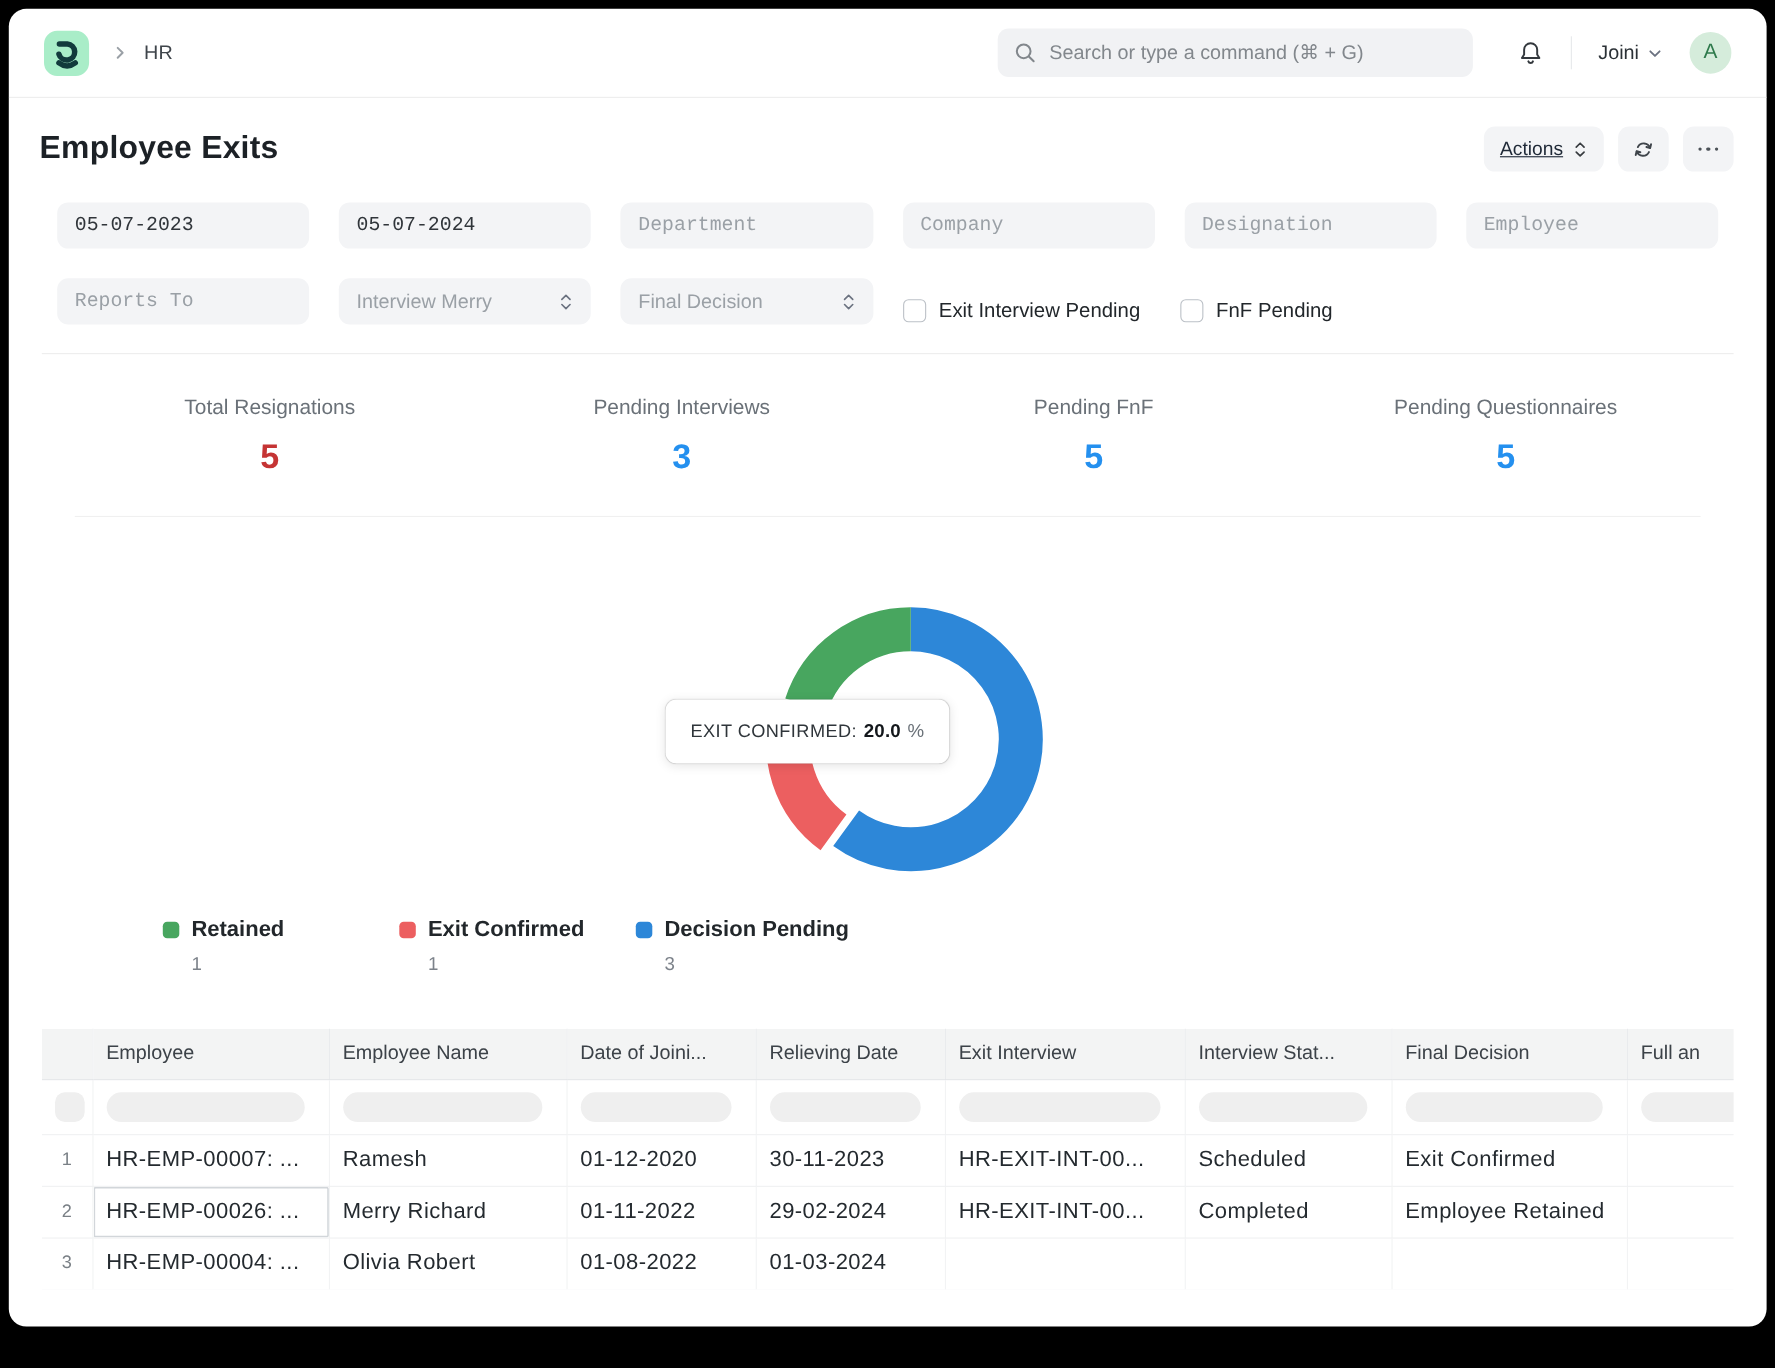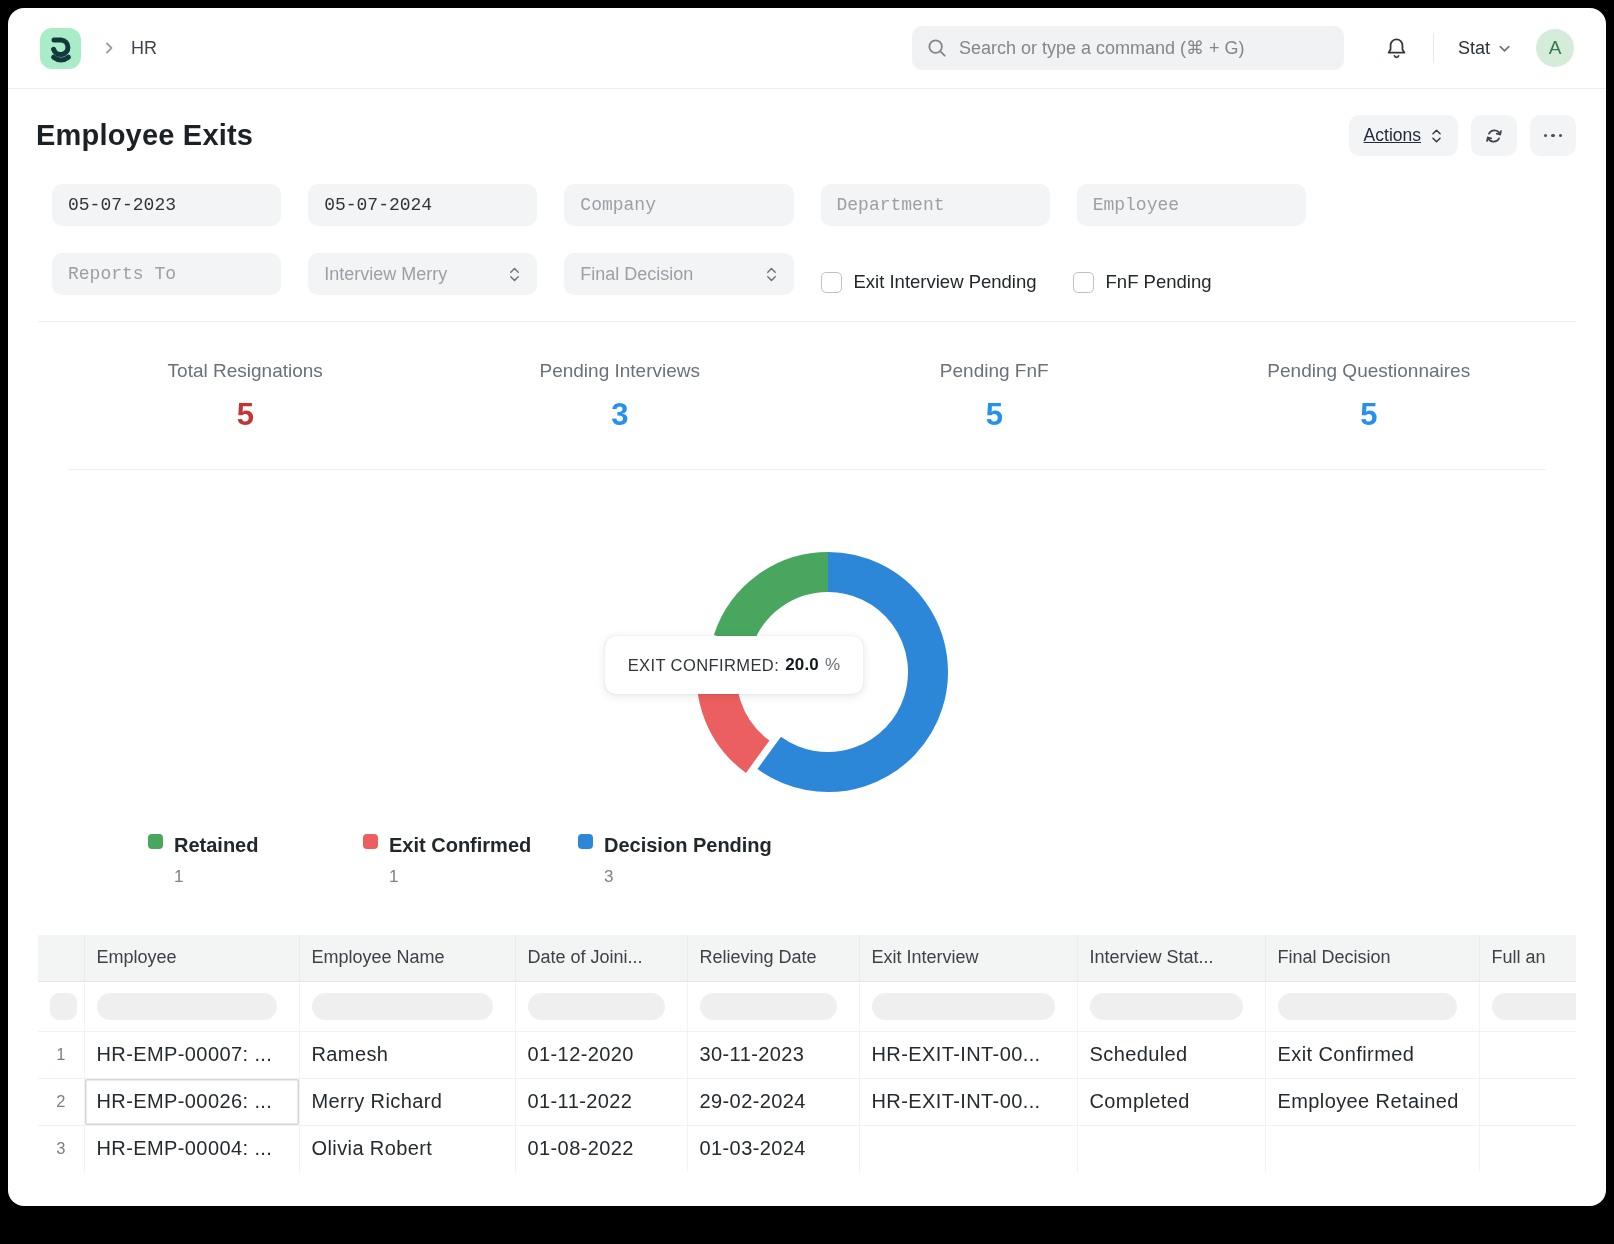--- a/index.html
+++ b/index.html
@@ -53,21 +53,21 @@
   .chart-area { position:relative; height:465px; }
   .donut { position:absolute; left:654px; top:66px; }
   .donut path { fill:none; stroke-width:40; }
   .chart-tooltip { position:absolute; left:567px; top:166px; width:258px; height:58px; background:#fff; border-radius:10px;
     box-shadow:0 2px 10px rgba(0,0,0,.1), 0 0 1px rgba(0,0,0,.18); display:flex; align-items:center; justify-content:center; gap:6px;
     font-size:16.5px; letter-spacing:.4px; color:#2f353a; z-index:2; }
   .chart-tooltip b { font-size:17px; color:#14181c; letter-spacing:.2px; }
   .chart-tooltip .pct { color:#6a7178; font-weight:400; }
   .legend { position:absolute; left:110px; top:364px; display:flex; }
   .legend-item { width:215px; }
-  .legend-item .li-top { display:flex; align-items:flex-start; gap:11px; }
+  .legend-item .li-top { display:flex; align-items:center; gap:11px; }
   .legend-item .sq { width:15px; height:15px; border-radius:4px; }
   .legend-item .li-label { font-size:20px; font-weight:700; color:#22272b; }
   .legend-item .li-count { margin:10px 0 0 26px; font-size:17px; color:#7c828a; }
 
   
   .table-wrap { margin:0 30px; overflow:hidden; height:237px; }
   table { border-collapse:collapse; table-layout:fixed; width:1591px; }
   th { background:#f3f4f4; height:46px; font-weight:400; font-size:18px; color:#3c4248; text-align:left; padding:0 12px;
     border-bottom:1px solid #e4e6e8; border-right:1px solid #e9ebed; white-space:nowrap; overflow:hidden; cursor:pointer; }
   th:last-child, td:last-child { border-right:none; }
@@ -111,21 +111,21 @@
         <input placeholder="Search or type a command (⌘ + G)" style="">
       </div>
       <span class="icon bell">
         <svg width="25" height="25" viewBox="0 0 24 24">
             <path d="M12 3.2c-3.2 0-5.7 2.5-5.7 5.7v4.1L4.4 16h15.2l-1.9-3V8.9c0-3.2-2.5-5.7-5.7-5.7z" fill="none" stroke="#33383d" stroke-width="1.7" stroke-linejoin="round"></path>
             <path d="M10 19a2.1 2.1 0 0 0 4 0" fill="none" stroke="#33383d" stroke-width="1.7" stroke-linecap="round"></path>
           </svg>
       </span>
       <div class="nav-divider"></div>
       <div class="help">
-        <span>Stat</span>
+        <span>Joini</span>
         <span class="icon">
           <svg width="15" height="15" viewBox="0 0 16 16">
               <polyline points="3.5,6 8,10.5 12.5,6" fill="none" stroke="#6b7280" stroke-width="1.8" stroke-linecap="round" stroke-linejoin="round"></polyline>
             </svg>
         </span>
       </div>
       <div class="avatar">
           <span>A</span>
         </div>
     </div>
@@ -164,24 +164,27 @@
   </div>
 
   <div class="filter-grid">
     <div class="f-pill">
         <input readonly="" value="05-07-2023" style="">
       </div>
     <div class="f-pill">
         <input readonly="" value="05-07-2024" style="">
       </div>
     <div class="f-pill">
+        <input placeholder="Department" style="">
+      </div>
+    <div class="f-pill">
         <input placeholder="Company" style="">
       </div>
     <div class="f-pill">
-        <input placeholder="Department" style="">
+        <input placeholder="Designation" style="">
       </div>
     <div class="f-pill">
         <input placeholder="Employee" style="">
       </div>
   </div>
   <div class="filter-grid row2">
     <div class="f-pill">
         <input placeholder="Reports To" style="">
       </div>
     <div class="f-pill f-select">

